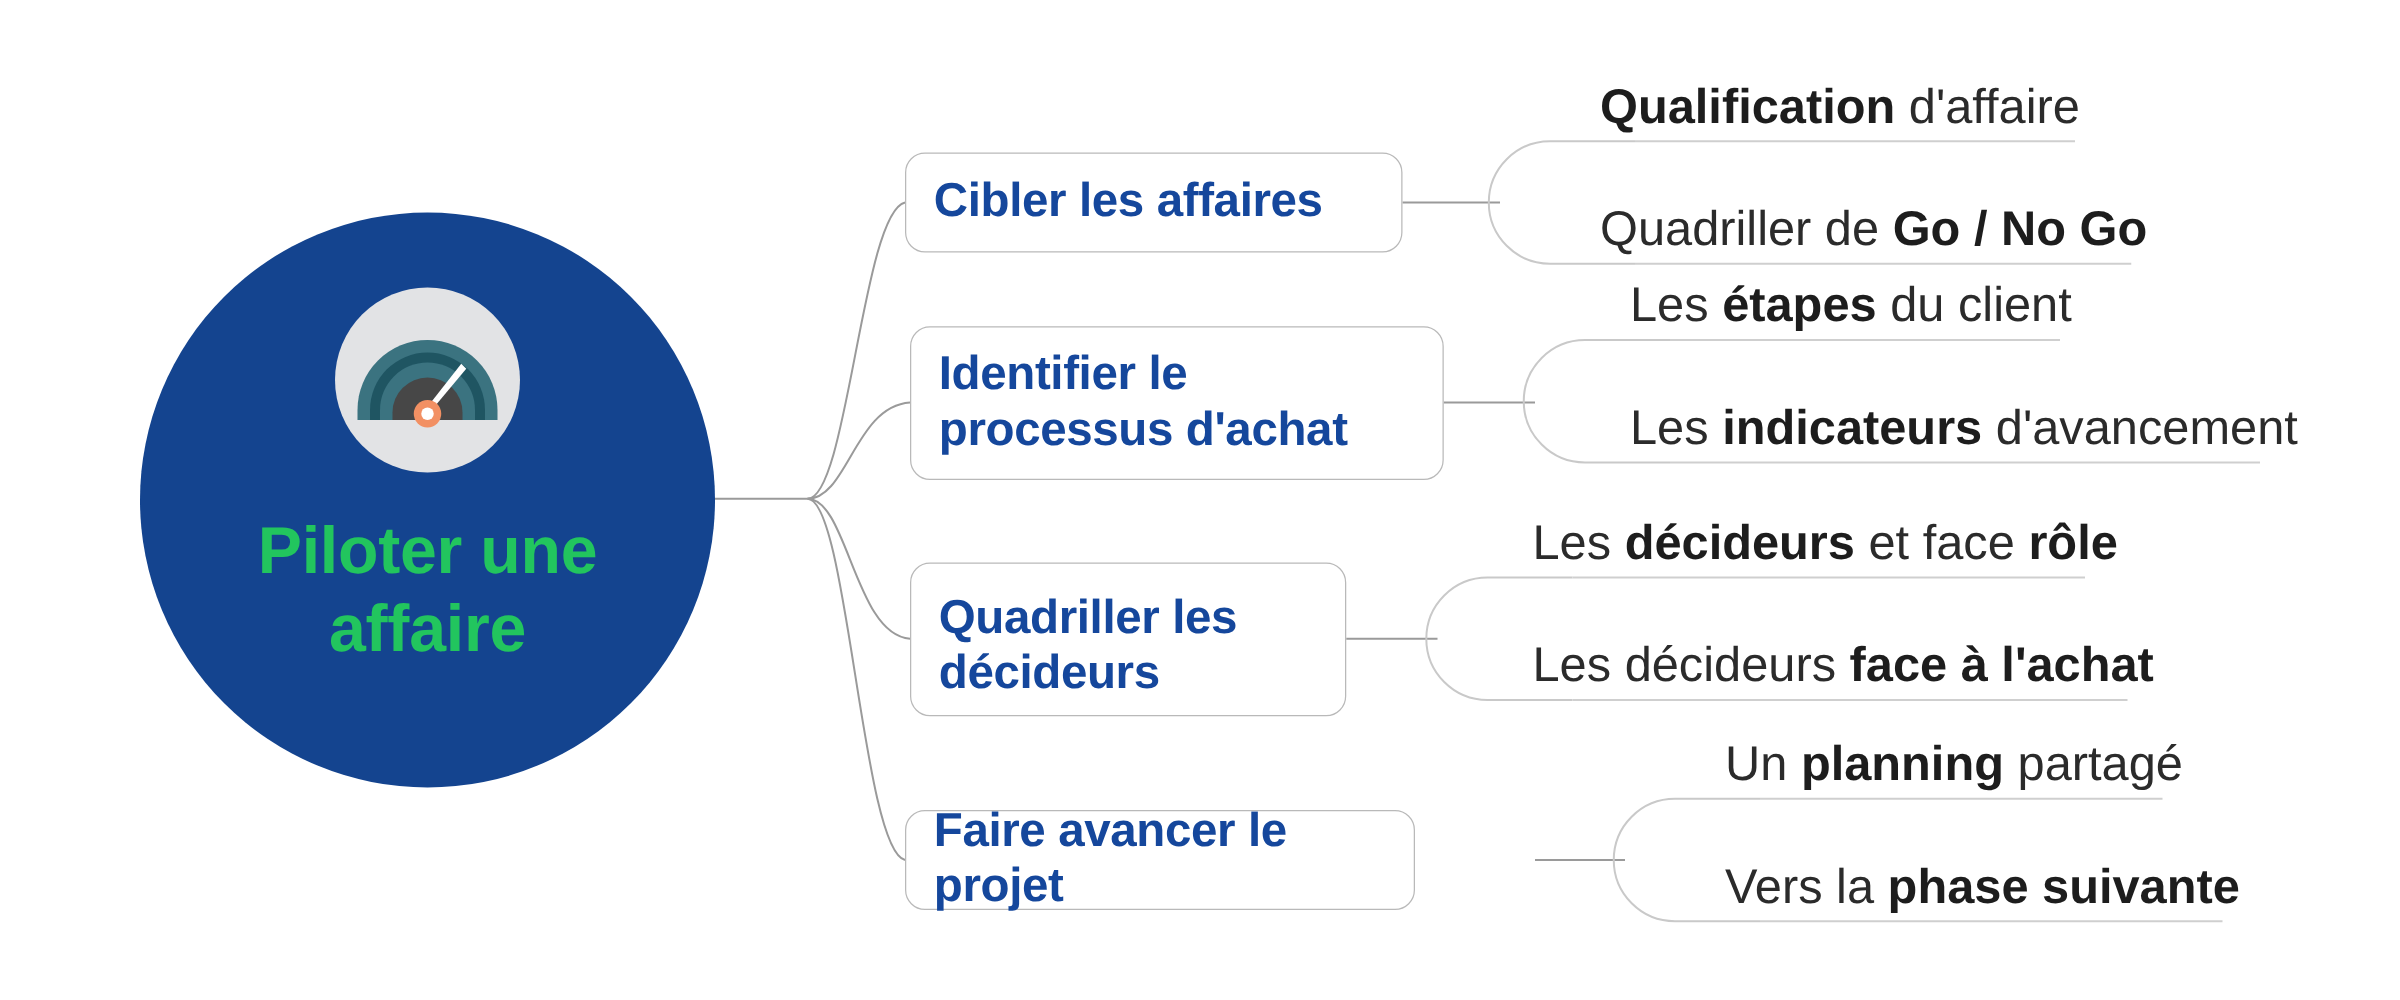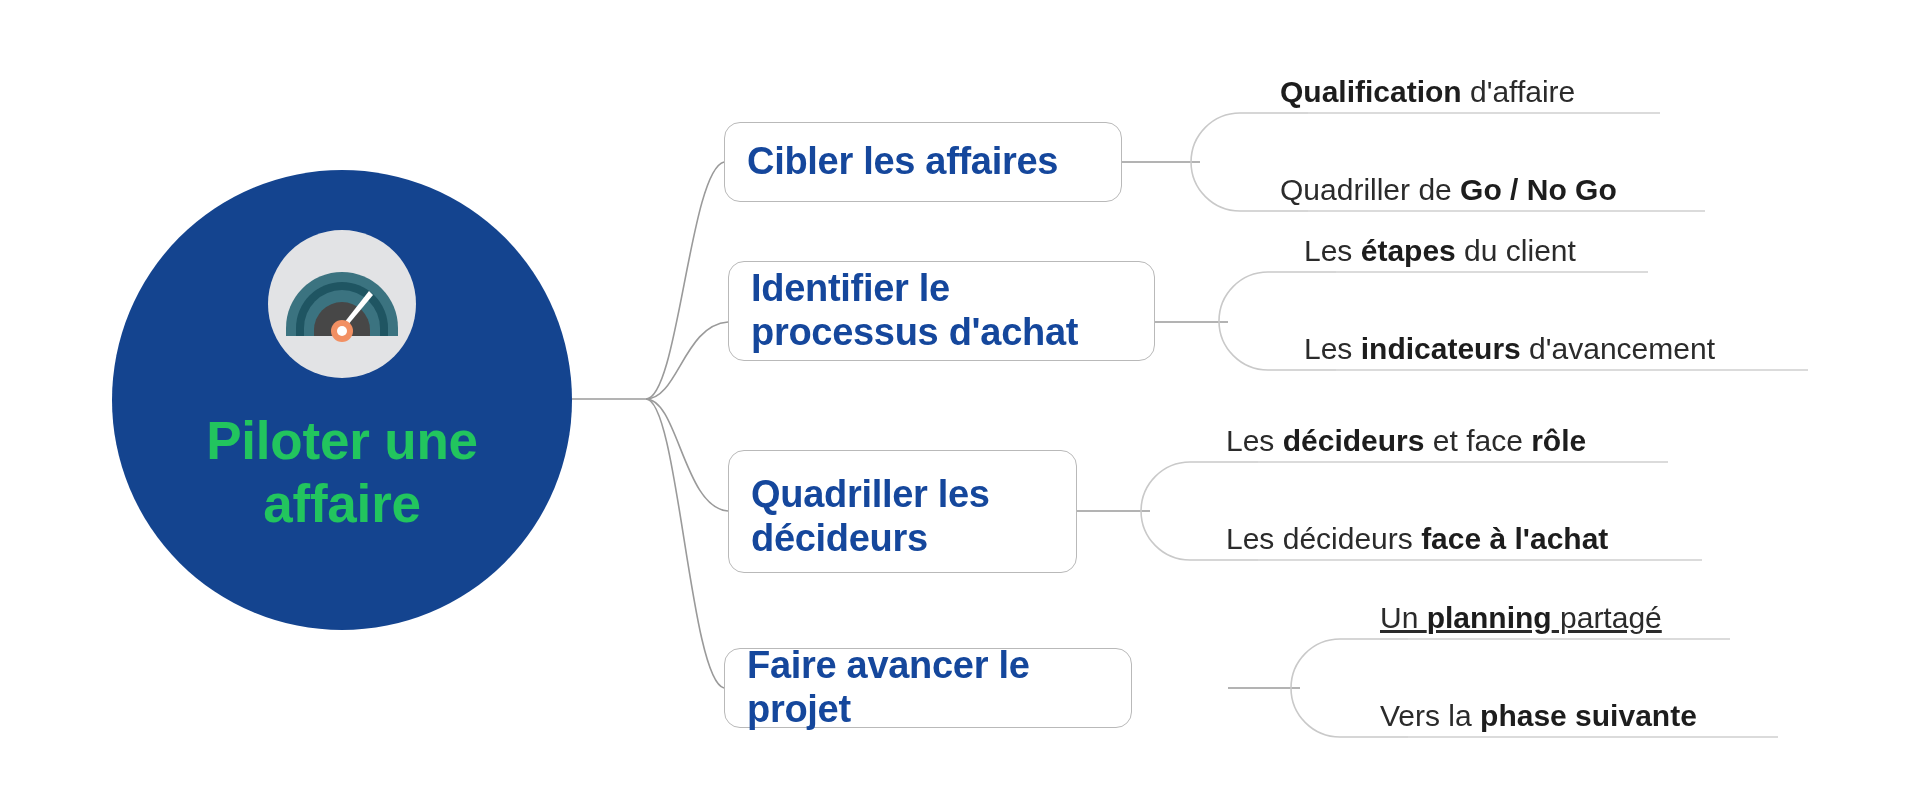--- a/index.html
+++ b/index.html
@@ -101,21 +101,21 @@
 
   
   .leaf {
     position: absolute;
     box-sizing: border-box;
     display: flex;
     align-items: flex-end;
     white-space: nowrap;
   }
   .leaf-text {
-    font-size: 30px;
+    font-size: 39px;
     line-height: 1.2;
     color: #2b2b2b;
     font-weight: 400;
   }
   .leaf-text b {
     font-weight: 700;
     color: #1d1d1d;
   }
 </style>
 </head>
@@ -171,21 +171,21 @@
       <circle cx="80" cy="107" r="5" fill="#FFFFFF"></circle>
     </svg>
     <div class="root-label">Piloter une
 affaire</div>
   </div>
 
   <div class="branch-box" style="left:724px; top:122px; width:398px; height:80px;">
     <div class="branch-label" style="color: rgb(21, 71, 156);">Cibler les affaires</div>
   </div>
 
-  <div class="branch-box" style="left:728px; top:261px; width:427px; height:100px;">
+  <div class="branch-box" style="left:728px; top:261px; width:427px; height:123px;">
     <div class="branch-label" style="color: rgb(21, 71, 156);">Identifier le
 processus d'achat</div>
   </div>
 
   <div class="branch-box" style="left:728px; top:450px; width:349px; height:123px;">
     <div class="branch-label" style="color: rgb(21, 71, 156); margin-top: 11px;">Quadriller les
 décideurs</div>
   </div>
 
   <div class="branch-box" style="left:724px; top:648px; width:408px; height:80px;">
@@ -207,19 +207,19 @@
   </div>
 
   <div class="leaf" style="left:1226px; top:411px; height:48px;">
     <span class="leaf-text" style="color: rgb(43, 43, 43);"><span>Les </span><b>décideurs</b><span> et face </span><b>rôle</b></span>
   </div>
   <div class="leaf" style="left:1226px; top:509px; height:48px;">
     <span class="leaf-text" style="color: rgb(43, 43, 43);"><span>Les décideurs </span><b>face à l'achat</b></span>
   </div>
 
   <div class="leaf" style="left:1380px; top:588px; height:48px;">
-    <span class="leaf-text" style="color: rgb(43, 43, 43); text-decoration: underline;"><span>Un </span><b>planning</b><span> partagé</span></span>
+    <span class="leaf-text" style="color: rgb(43, 43, 43);"><span>Un </span><b>planning</b><span> partagé</span></span>
   </div>
   <div class="leaf" style="left:1380px; top:686px; height:48px;">
     <span class="leaf-text" style="color: rgb(43, 43, 43);"><span>Vers la </span><b>phase suivante</b></span>
   </div>
 
 </div>
 
 </body></html>

